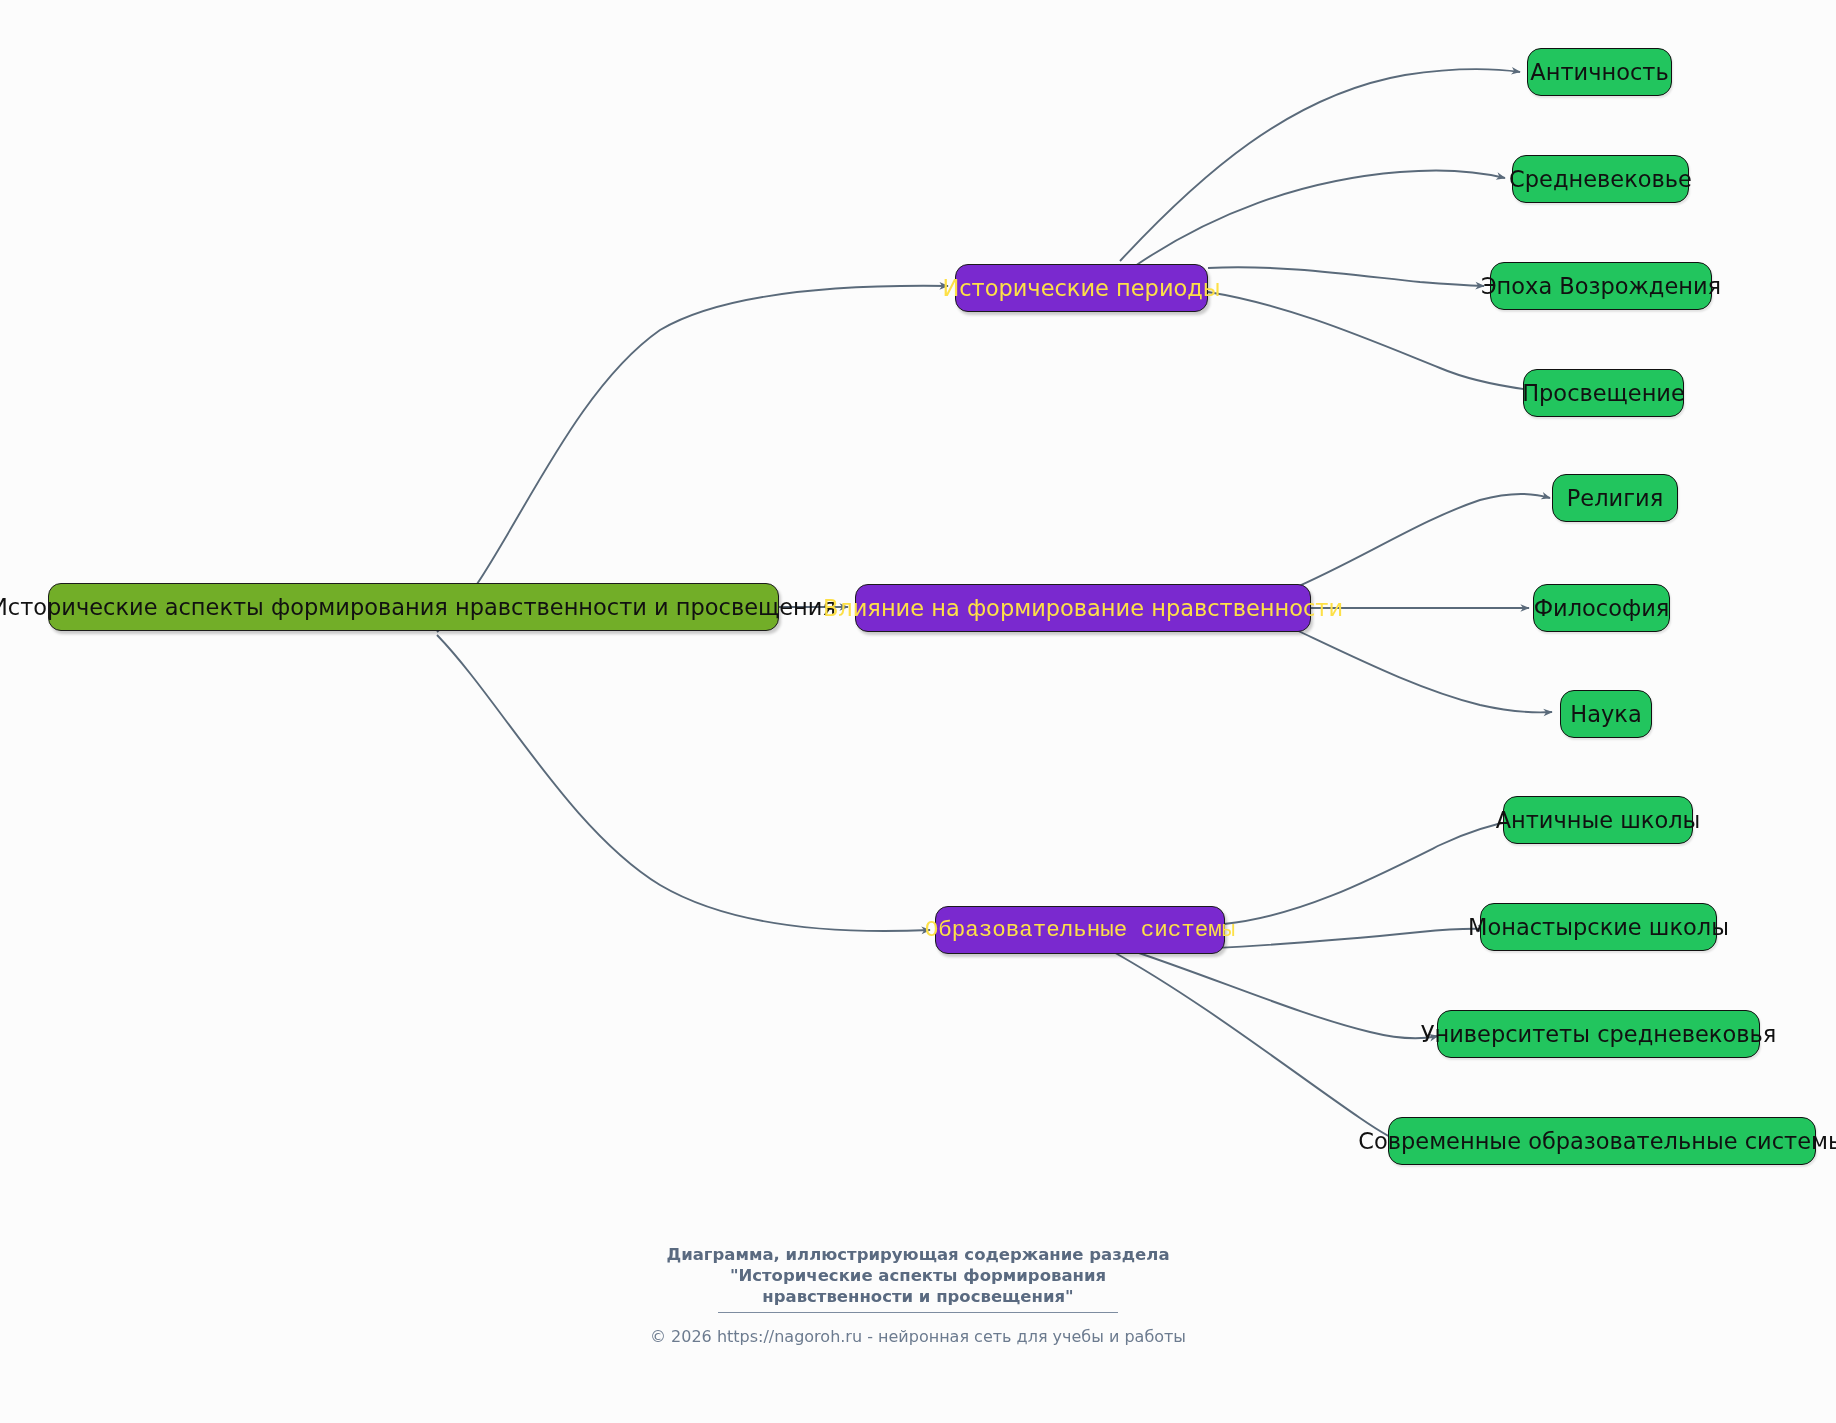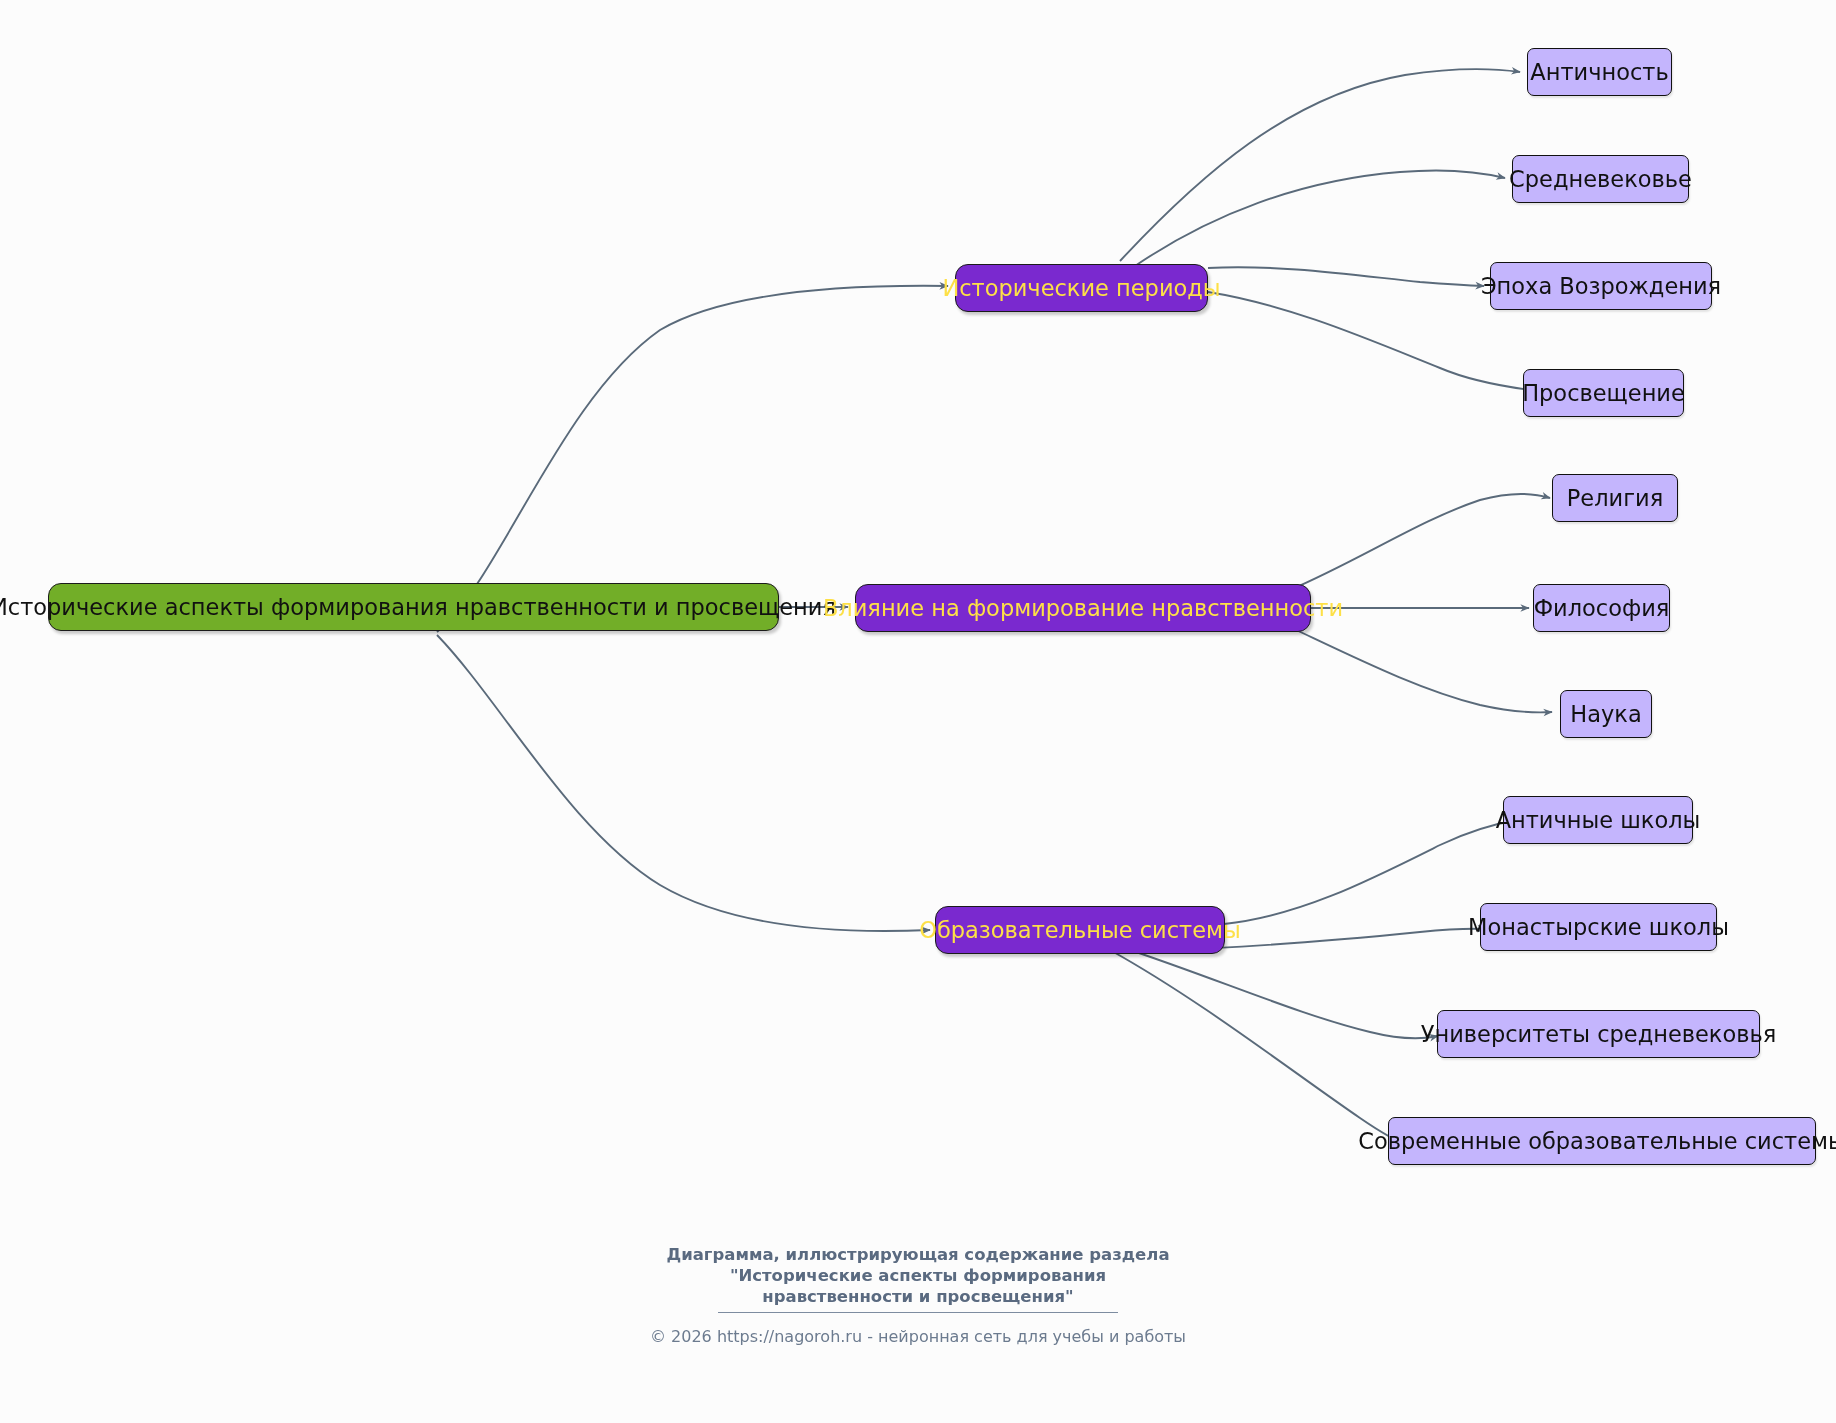--- a/index.html
+++ b/index.html
@@ -42,25 +42,25 @@
     box-shadow: 2px 3px 3px rgba(0,0,0,0.20);
   }
   .node-branch {
     background: #7A29CF;
     border: 1.6px solid #1b1b1b;
     color: #fde047;
     font-size: 22.5px;
     box-shadow: 2px 3px 3px rgba(0,0,0,0.20);
   }
   .node-leaf {
-    background: #c4b5fd;
+    background: #22c55e;
     border: 1.8px solid #111111;
     color: #111111;
     font-size: 22.5px;
-    border-radius: 7px;
+    border-radius: 14px;
     box-shadow: 1px 2px 2px rgba(0,0,0,0.10);
   }
   .caption {
     position: absolute;
     left: 0;
     width: 1836px;
     text-align: center;
     color: #5a6a80;
     font-family: "DejaVu Sans", sans-serif;
   }
@@ -151,21 +151,21 @@
   </div>
 
   <div class="node node-leaf" style="left:1533px; top:584px; width:137px; height:48px;">
     <span>Философия</span>
   </div>
 
   <div class="node node-leaf" style="left:1560px; top:690px; width:92px; height:48px;">
     <span>Наука</span>
   </div>
 
-  <div class="node node-branch" style="left:935px; top:906px; width:290px; height:48px;">
+  <div class="node node-branch" style="left:935px; top:906px; width:290px; height:48px;font-family:Liberation Mono, monospace;">
     <span>Образовательные системы</span>
   </div>
 
   <div class="node node-leaf" style="left:1503px; top:796px; width:190px; height:48px;">
     <span>Античные школы</span>
   </div>
 
   <div class="node node-leaf" style="left:1480px; top:903px; width:237px; height:48px;">
     <span>Монастырские школы</span>
   </div>

